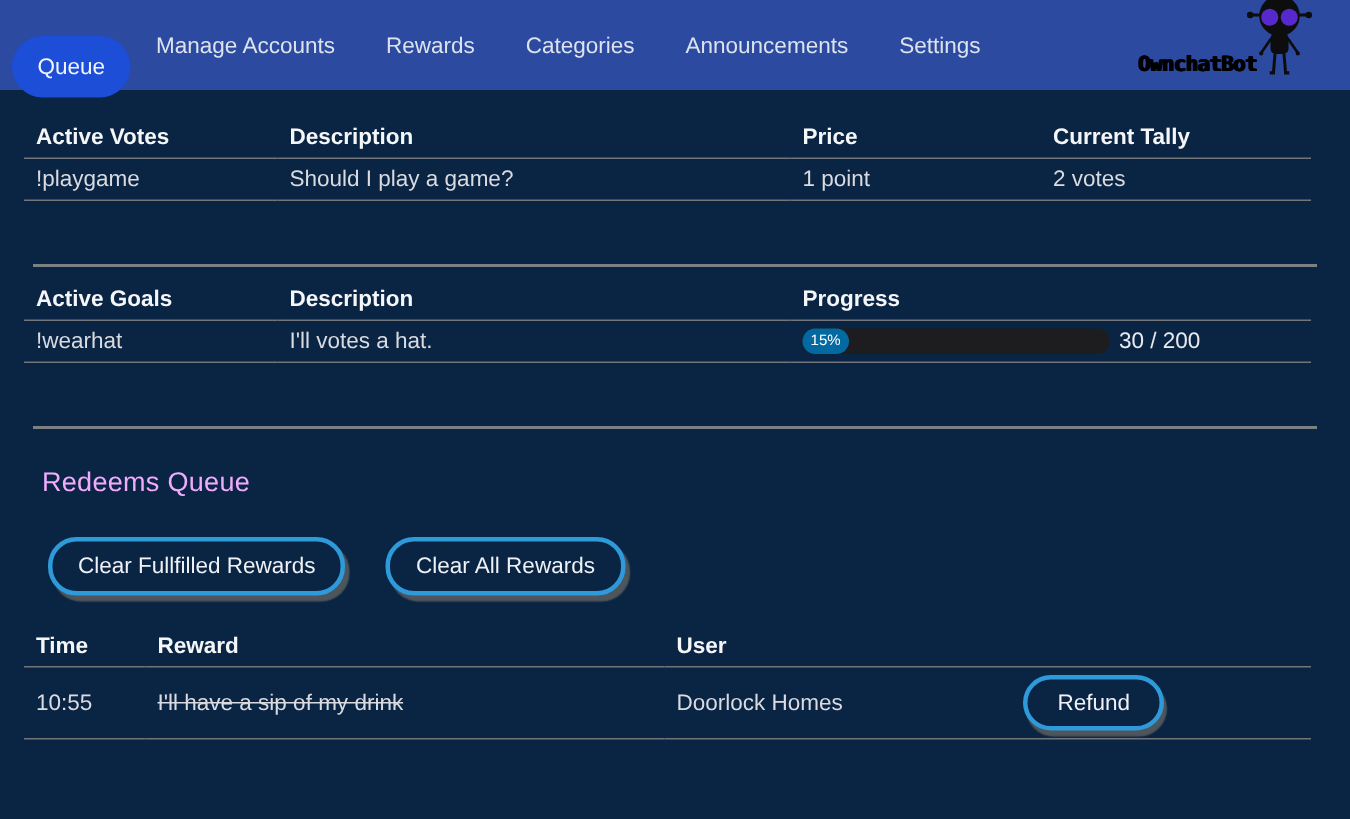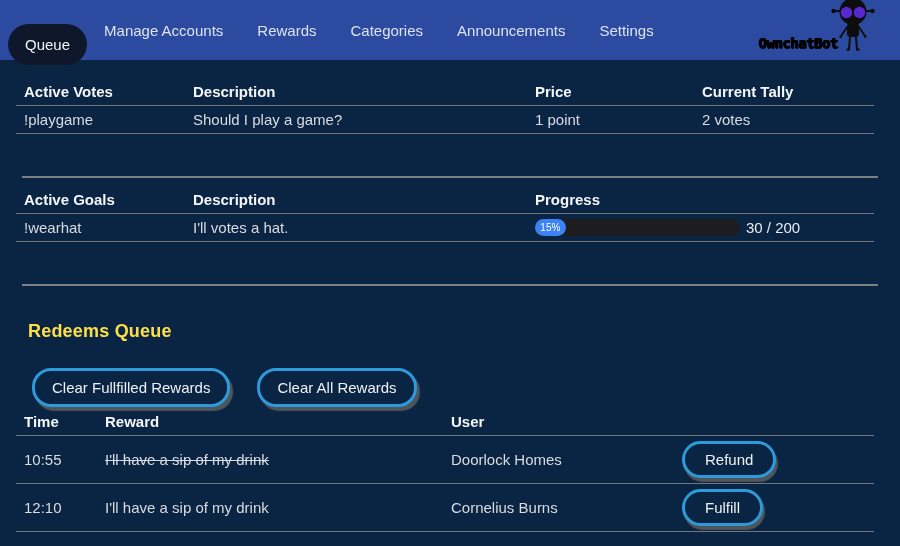--- a/index.html
+++ b/index.html
@@ -13,70 +13,70 @@
   
   nav {
     height:60px; background:#2b4aa0;
     display:flex; align-items:center;
     padding-left:8px; position:relative;
   }
   .tab {
     color:#dde3ee; font-size:15px; line-height:1;
     padding:13px 17px; border-radius:22px; cursor:pointer; white-space:nowrap;
   }
-  .tab.active { background:#0f172a; color:#f2f4f8;margin-top:29px; }
+  .tab.active { background:#1d4ed8; color:#f2f4f8;margin-top:29px; }
 
   .logo { position:absolute; right:24px; bottom:2px; display:flex; align-items:flex-end; pointer-events:none; }
   .logo-text {
     font-family:"DejaVu Sans Mono", monospace; font-weight:bold;
     color:#000; font-size:14px; line-height:1; letter-spacing:-0.5px;
     padding-bottom:8px;
     text-shadow:0.6px 0 #000, -0.6px 0 #000, 0 0.6px #000;
   }
   .logo-robot { margin-left:-8px; display:block; }
 
   
   main { padding:0 16px; }
 
   table { border-collapse:collapse; width:858px; color:#d9dbe0; font-size:15px; }
   th { text-align:left; color:#f5f6f8; font-weight:bold; }
   th, td { padding:5px 8px; border-bottom:1px solid #72757a; }
 
   .votes-table { margin-top:18px; }
   .goals-table { margin-top:8px; }
-  .redeems-table { margin-top:1px; }
+  .redeems-table { margin-top:20px; }
 
   hr.section-divider {
     border:none; height:2px; background:#7d8083;
     margin:42px 6px 0 6px;
   }
 
   h2.section-title {
-    color:#fde047; font-size:18px; font-weight:bold;
-    margin:35px 0 0 12px; letter-spacing:0.2px;
+    color:#f0abfc; font-size:18px; font-weight:normal;
+    margin:25px 0 0 12px; letter-spacing:0.2px;
   }
 
   .btn-row { margin:26px 0 0 16px; display:flex; gap:27px; }
   .pill-btn {
     background:#0a2443; color:#eef1f5;
     font-family:"Liberation Sans", sans-serif; font-size:15px;
     padding:8px 17px; border:3px solid #2e9ada; border-radius:19px;
     box-shadow:3px 4px 1px #4e565c; cursor:pointer; white-space:nowrap;
   }
   .pill-btn.small { padding:7px 20px; box-shadow:2px 4px 1px #4e565c; }
 
   .fulfilled { text-decoration:line-through; }
 
   
   .progress-wrap { display:flex; align-items:center; gap:6px; }
   .progress-track {
     width:205px; height:17px; background:#1d1d1f; border-radius:9px;
   }
   .progress-fill {
-    height:17px; background:#3b82f6; border-radius:9px; min-width:30px;
+    height:17px; background:#0369a1; border-radius:9px; min-width:30px;
     display:flex; align-items:center; justify-content:center;
   }
   .progress-fill span { color:#ffffff; font-size:10px; line-height:1; }
   .progress-text { color:#e8eaee; }
 </style>
 </head>
 <body>
 
 <nav>
   <div class="tab active">Queue</div>
@@ -197,24 +197,16 @@
     </thead>
     <tbody>
       <tr>
         <td>10:55</td>
         <td class="fulfilled">I'll have a sip of my drink</td>
         <td>Doorlock Homes</td>
         <td>
           <button class="pill-btn small">Refund</button>
         </td>
       </tr>
-      <tr>
-        <td>12:10</td>
-        <td>I'll have a sip of my drink</td>
-        <td>Cornelius Burns</td>
-        <td>
-          <button class="pill-btn small">Fulfill</button>
-        </td>
-      </tr>
     </tbody>
   </table>
 
 </main>
 
 </body></html>

